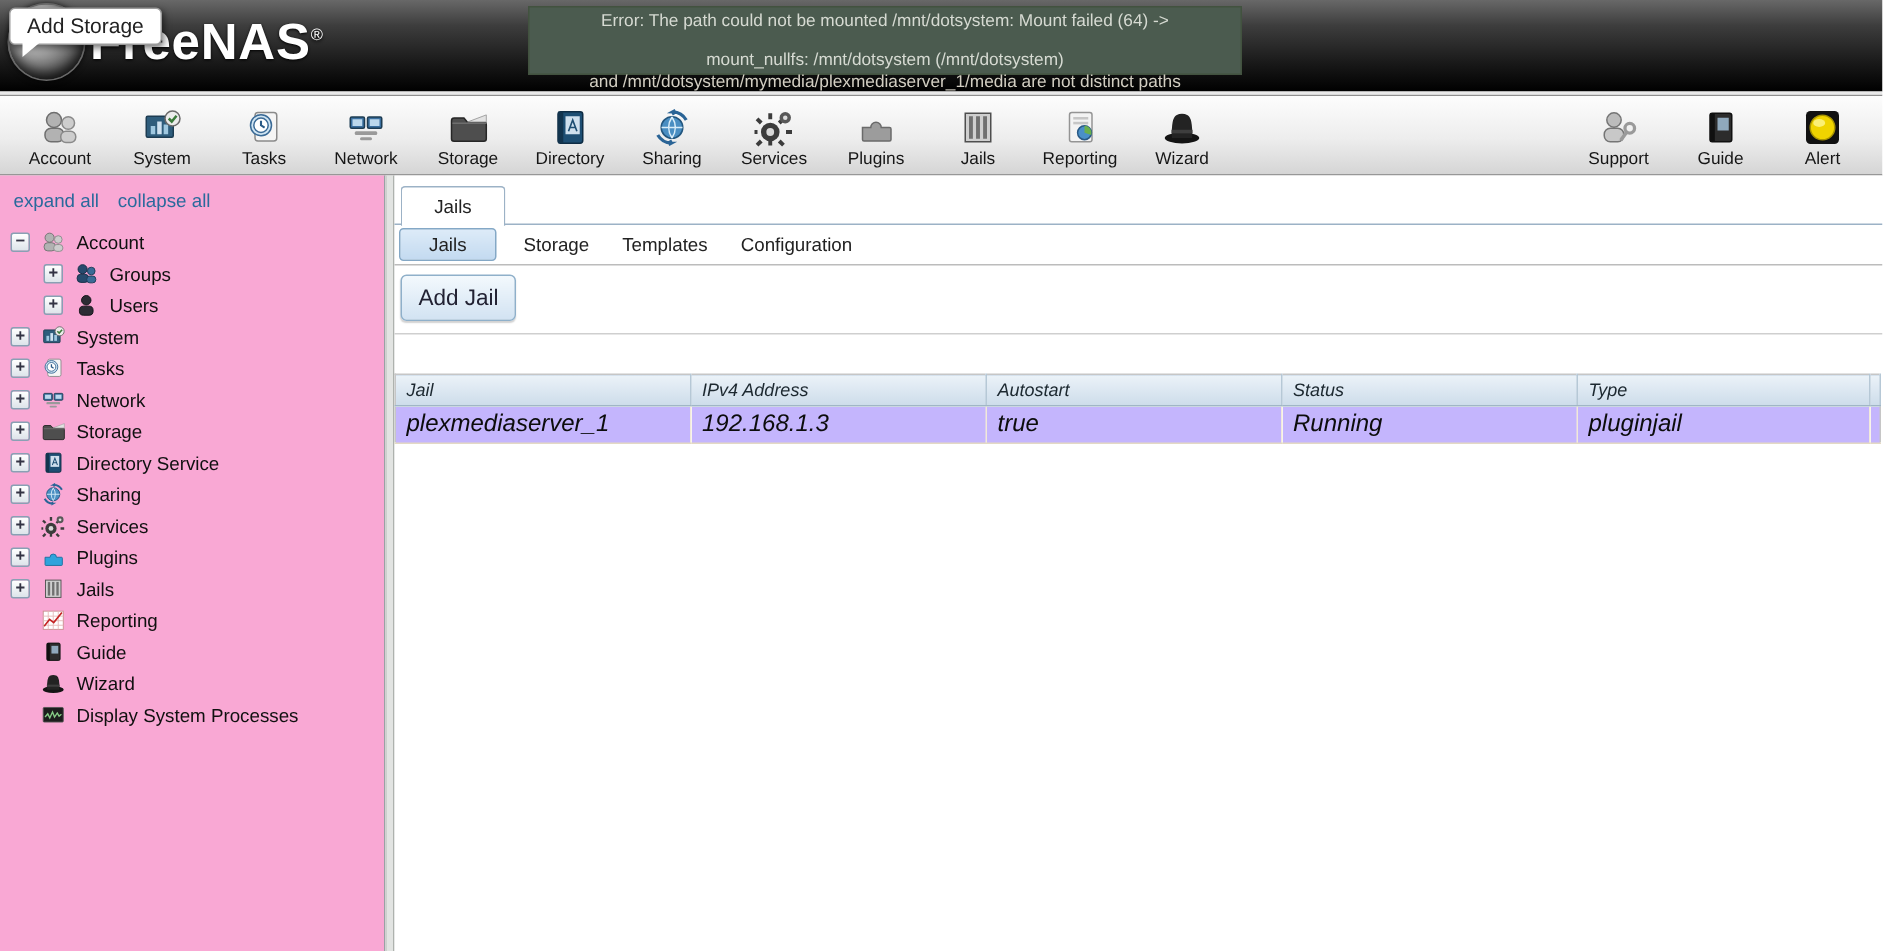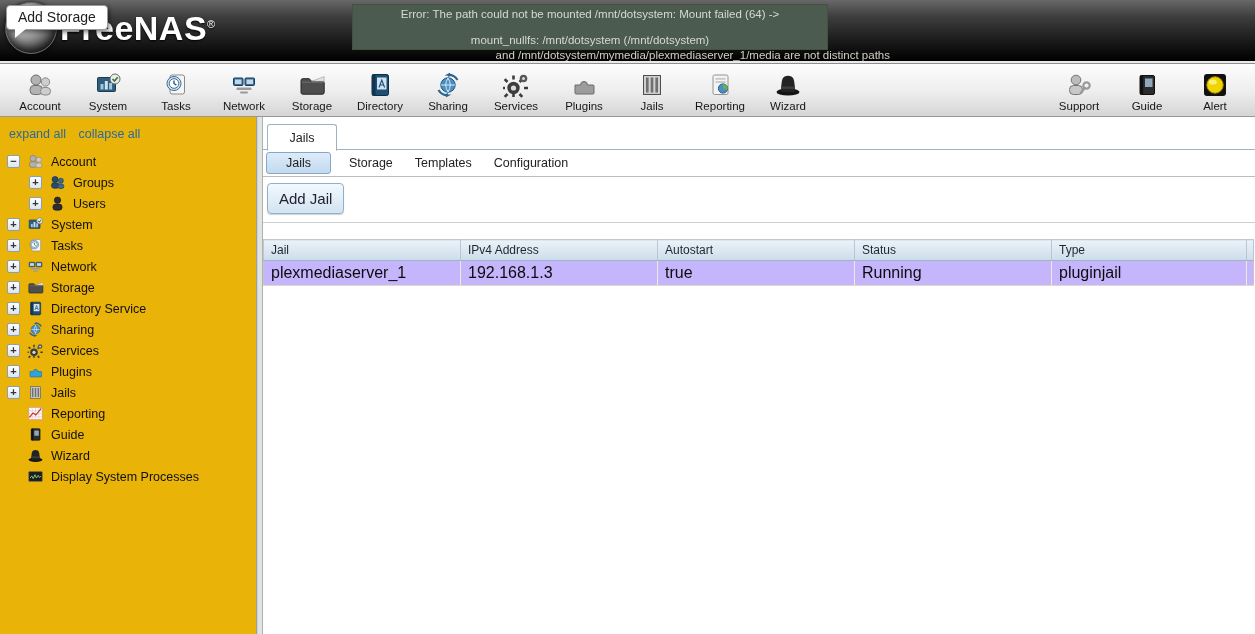--- a/index.html
+++ b/index.html
@@ -31,37 +31,37 @@
     content:''; position:absolute; left:8px; bottom:-9px; width:0; height:0;
     border-top:10px solid #fff; border-right:12px solid transparent;
   }
   .error-box {
     position:absolute; left:352px; top:4px; width:476px; height:46px;
     background:#4b5b4f; border:1px solid #42523f;
     display:flex; flex-direction:column; justify-content:center; align-items:center; gap:14px;
     color:#d6dad2; font-size:11.5px; text-align:center;
   }
   .error-line3 {
-    position:absolute; left:290px; top:49px; width:600px; text-align:right;
+    position:absolute; left:290px; top:49px; width:600px; text-align:center;
     color:#d2cec2; font-size:11.5px;
   }
   
   .toolbar {
     height:54px; display:flex; align-items:center; padding:0 6px;
     border-top:1px solid #8f8f8f; border-bottom:1px solid #979797;
     background:linear-gradient(180deg,#fdfdfd 0%,#ededed 55%,#d5d5d5 100%);
   }
   .tb-group { display:flex; }
   .tb-right { margin-left:auto;justify-content:center; }
   .tb-item { width:68px; display:flex; flex-direction:column; align-items:center; cursor:pointer; padding-top:2px; }
   .tb-item .tb-icon { width:28px; height:28px; display:block; }
   .tb-item .tb-label { font-size:11.5px; color:#161616; margin-top:1px; }
   
   .content { display:flex; height:517px; }
-  .sidebar { width:257px; border-right:1px solid #9aa0a4; overflow:hidden; background:#eab308; }
+  .sidebar { width:257px; border-right:1px solid #9aa0a4; overflow:hidden; background:#f9a8d4; }
   .splitter { width:6px; background:#e2e4e2; border-right:1px solid #aeb2ae; border-left:1px solid #cdd1cd; cursor:col-resize; }
   .main { flex:1; position:relative; padding-top:6px; background:#fff; }
   
   .sb-links { padding:10px 9px 10px; font-size:12.5px; }
   .sb-links a { color:#2a6a9c; text-decoration:none; margin-right:9px; cursor:pointer; }
   .tree { padding-left:7px; }
   .tree-row { height:21px; display:flex; align-items:center; cursor:pointer; }
   .tree-row.lvl1 { padding-left:22px; }
   .expander {
     width:13px; height:13px; flex:none; margin-right:7px;
@@ -84,21 +84,21 @@
   .subtab.active {
     background:linear-gradient(#ddebf8,#c3daf0); border:1px solid #84a8c6; border-radius:3px;
     padding:3px 19px; margin-right:7px;
   }
   .btn-row { padding:6px 4px 8px; border-bottom:1px solid #cfcfcf; }
   .add-btn {
     font-family:"Liberation Sans",sans-serif; font-size:15px; color:#223;
     background:linear-gradient(#f3f9fd,#d2e3f2); border:1px solid #8fb0ca; border-radius:4px;
     padding:6px 11px; cursor:pointer; box-shadow:0 1px 1px rgba(0,0,0,.18);
   }
-  .grid { margin-top:16px; width:calc(100% - 1px); border-collapse:collapse; table-layout:fixed; border:1px solid #c6c6c6; }
+  .grid { margin-top:26px; width:calc(100% - 1px); border-collapse:collapse; table-layout:fixed; border:1px solid #c6c6c6;font-style:italic; }
   .grid th {
     background:linear-gradient(#ebf2f8,#cddcea);
     border-right:1px solid #b6c8d6; border-bottom:1px solid #a0b6c6;
     font-weight:normal; text-align:left; font-size:12px; color:#1c2830; padding:3px 7px; height:19px; cursor:pointer;
   }
   .grid th.spacer { padding:0; cursor:default; }
   .grid td {
     background:#c4b5fd; font-size:16px; color:#0c0c0c; padding:3px 7px; height:19px;
     border-right:1px solid #f1e9da; border-bottom:1px solid #e3d9c4; overflow:hidden; white-space:nowrap;
   }

